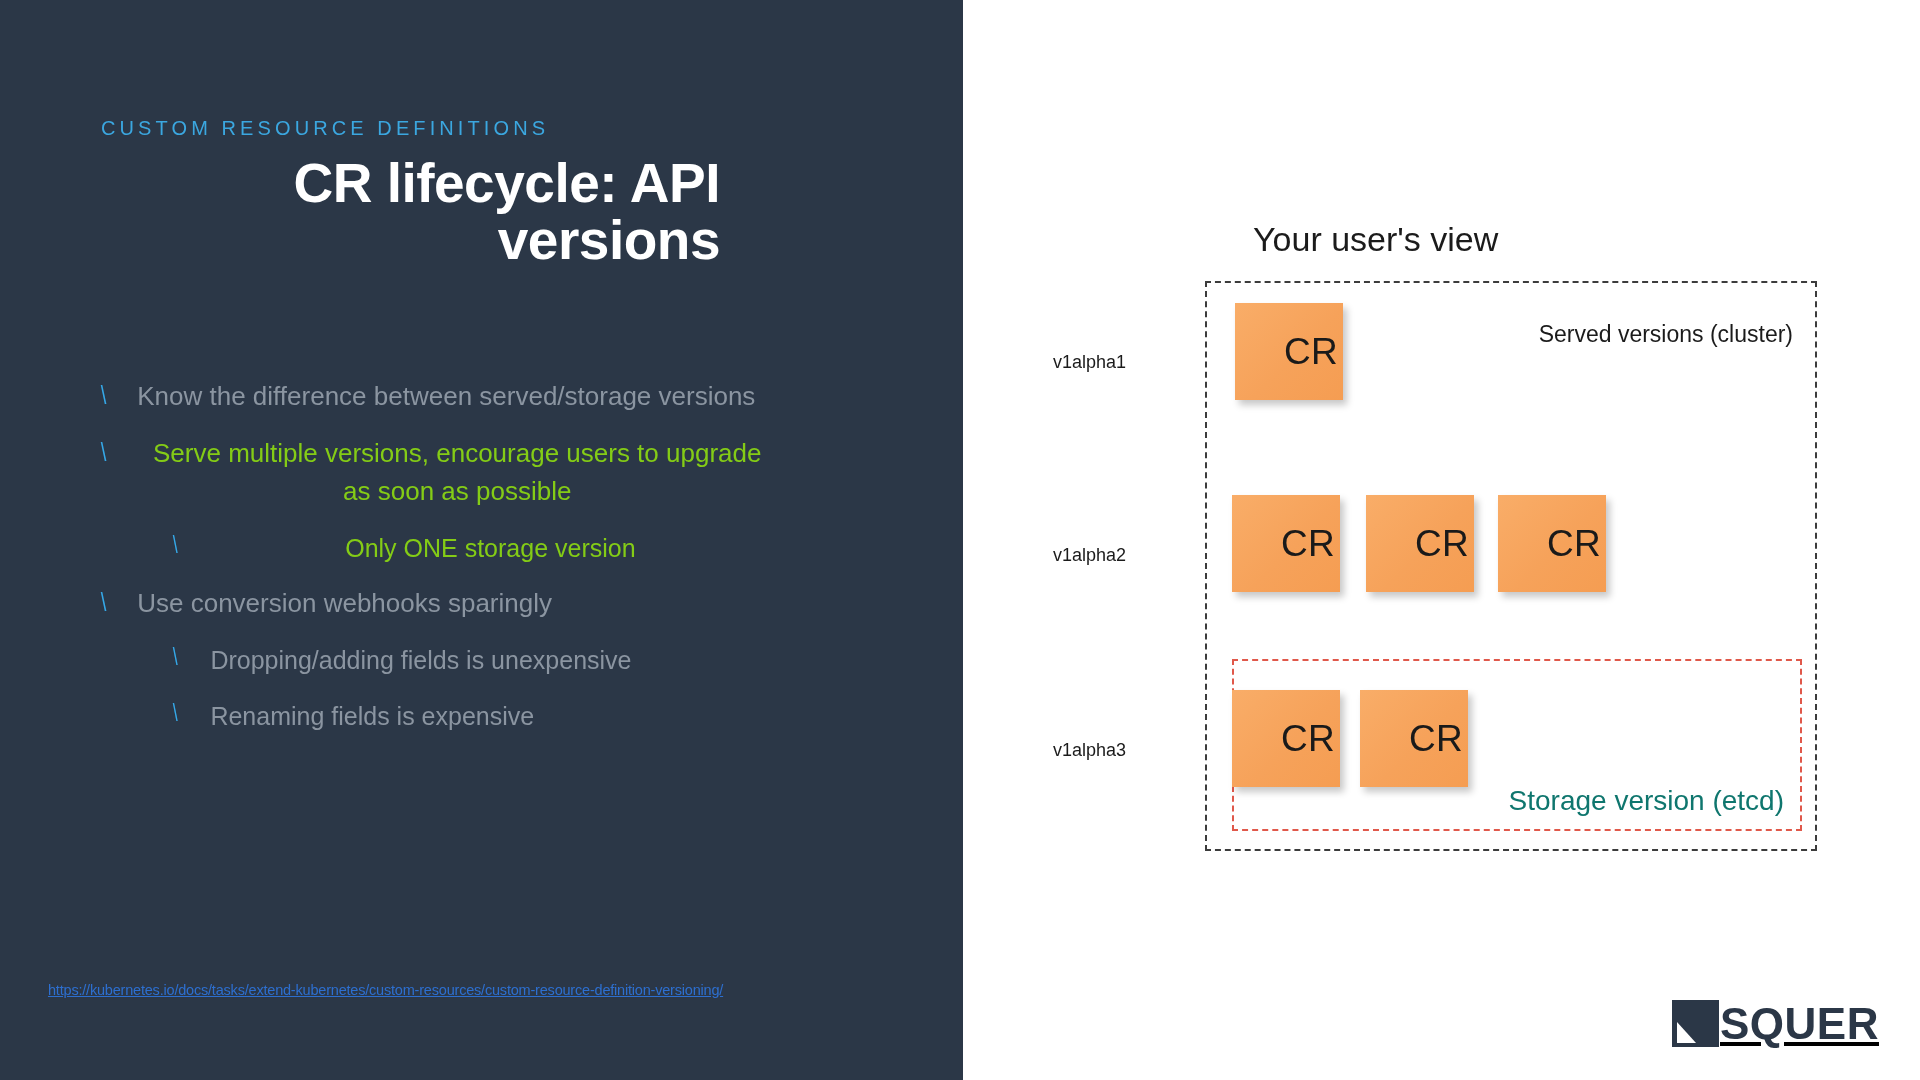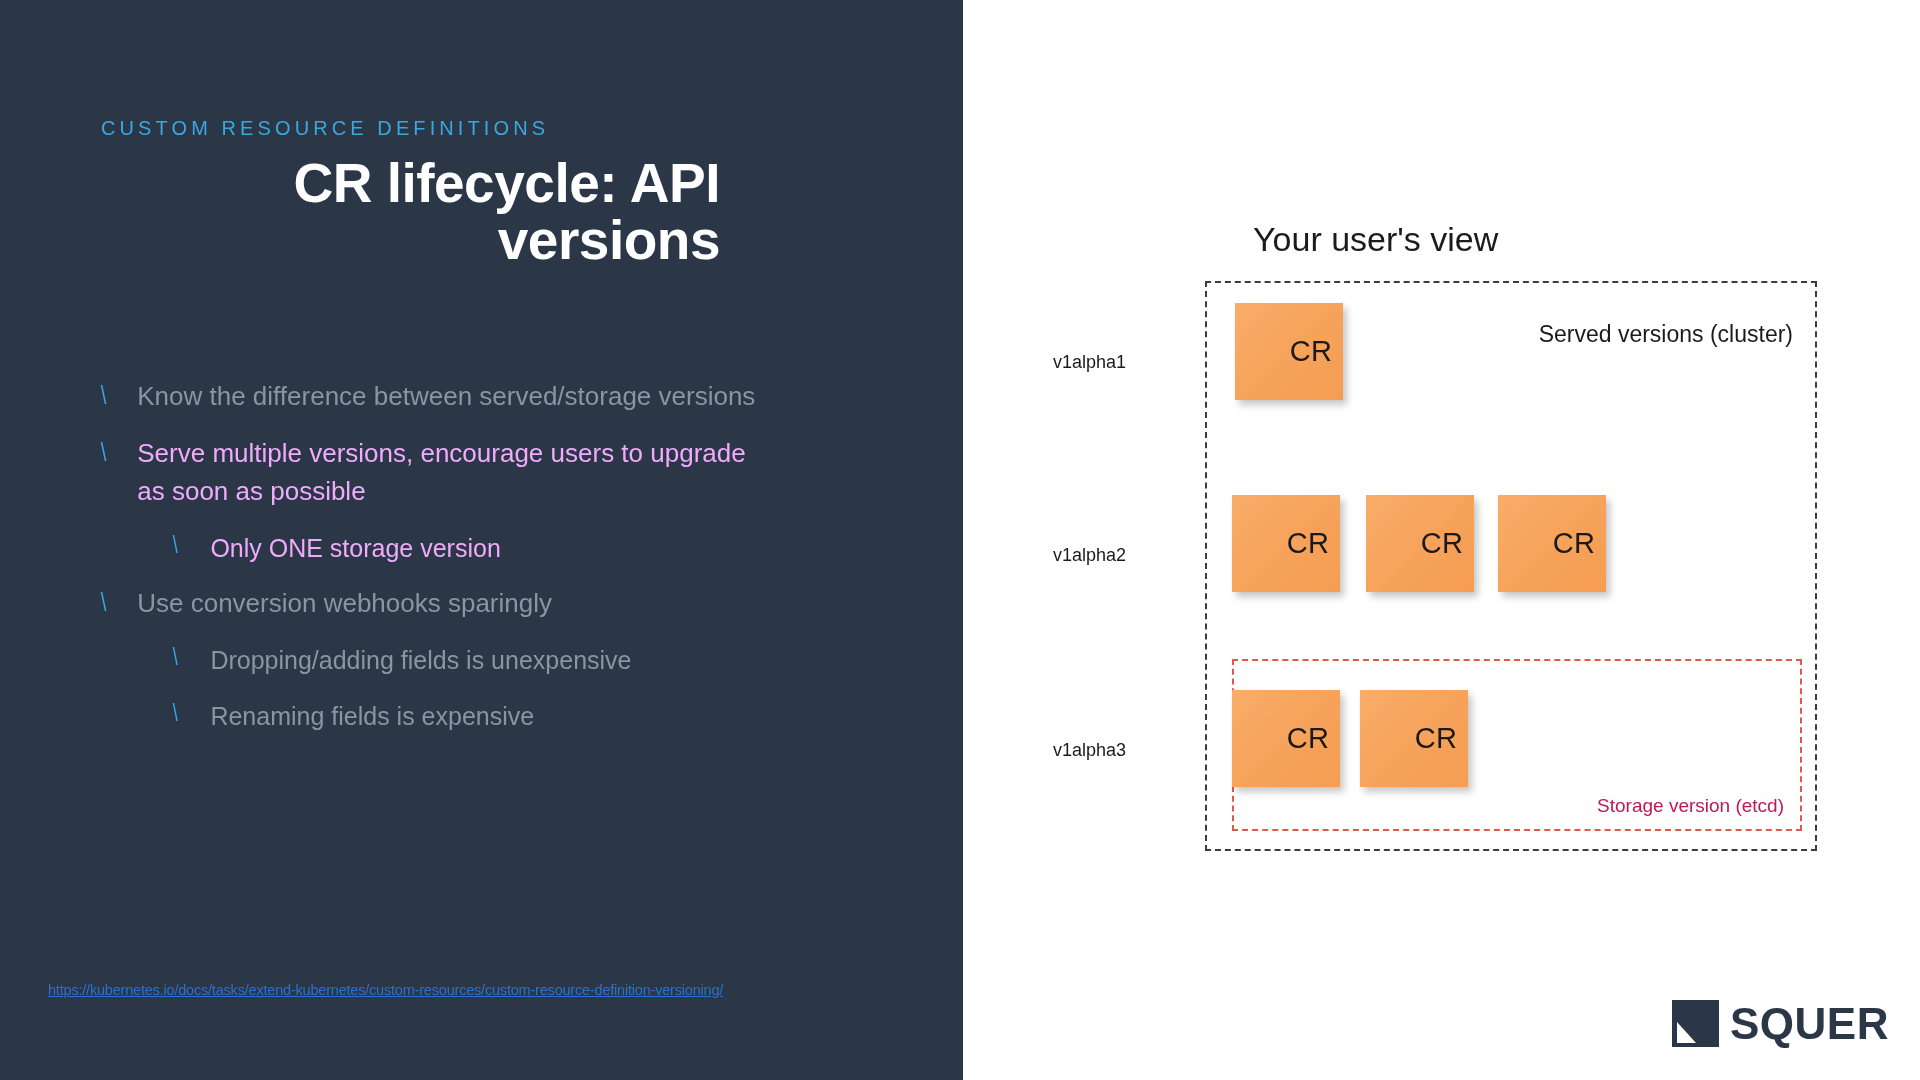--- a/index.html
+++ b/index.html
@@ -60,21 +60,21 @@
   .lvl2 .bullet-mark{ font-size:23px; }
 
   .bullet-text{
     font-size:26px;
     line-height:1.46;
     font-weight:400;
   }
   .lvl1 .bullet-text{ margin-left:30px; width:640px; }
   .lvl2 .bullet-text{ margin-left:32px; font-size:25px; width:560px; }
 
-  .active  { color:#f0abfc; }
+  .active  { color:#84cc16;text-align:center; }
   .dimmed  { color:#8b95a1; }
 
   
   #footer-link{
     position:absolute; left:48px; top:982px;
     font-size:14.5px;
     color:#2d6fd0;
     text-decoration:underline;
     text-decoration-color:#2d6fd0;
     white-space:nowrap;
@@ -122,50 +122,50 @@
 
   
   #storage-box{
     position:absolute;
     left:1232px; top:659px;
     width:570px; height:172px;
     border:2px dashed #e0584a;
   }
   #storage-box-label{
     position:absolute; right:16px; bottom:12px;
-    font-size:19px; color:#be185d;
+    font-size:28px; color:#0f766e;
     white-space:nowrap;
   }
 
   
   .cr-card{
     position:absolute;
     width:108px; height:97px;
     background:linear-gradient(135deg,#f9ad68 0%,#f6a25a 55%,#f59d52 100%);
     box-shadow:4px 5px 7px rgba(0,0,0,0.22);
     display:flex; align-items:center; justify-content:center;
-    font-size:29px; color:#1a1a1a; font-weight:400;
+    font-size:37px; color:#1a1a1a; font-weight:400;
     letter-spacing:0.3px;
     padding-left:44px;
   }
 
   
   #cr-0-0{ left:1235px; top:303px; }
   
   #cr-1-0{ left:1232px; top:495px; }
   #cr-1-1{ left:1366px; top:495px; }
   #cr-1-2{ left:1498px; top:495px; }
   
   #cr-2-0{ left:1232px; top:690px; }
   #cr-2-1{ left:1360px; top:690px; }
 
   
   #squer-logo{
     position:absolute; left:1672px; top:1000px;
-    display:flex; align-items:center; gap:11px;
+    display:flex; align-items:center; gap:1px;text-decoration:underline;
   }
   #squer-mark{
     position:relative;
     width:47px; height:47px;
     background:#2b3747;
     overflow:hidden;
   }
   #squer-mark::after{
     content:"";
     position:absolute;

